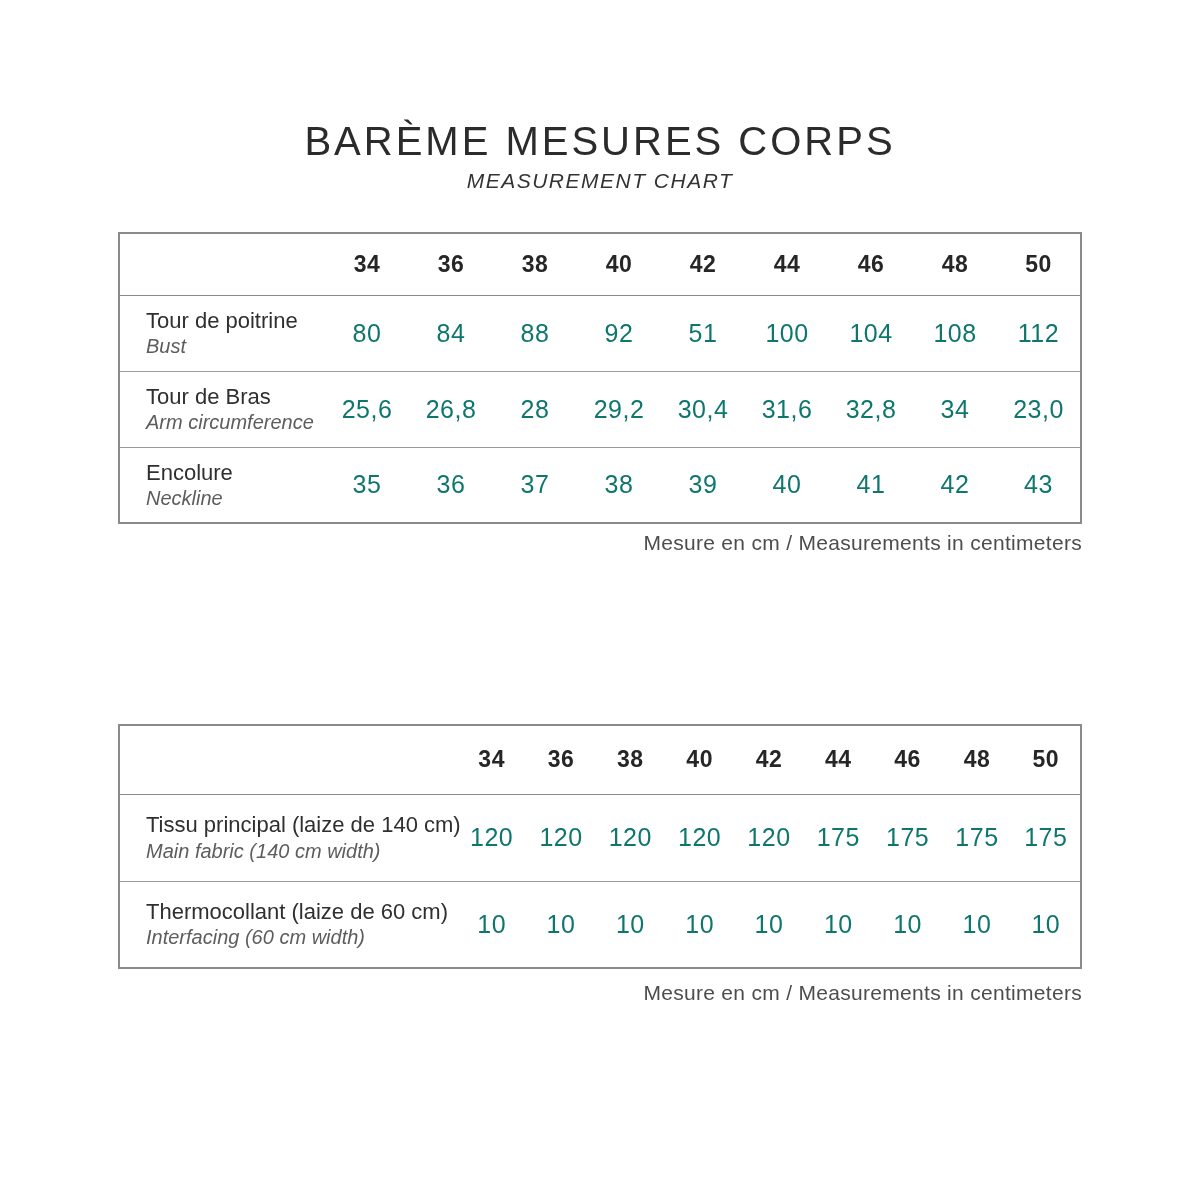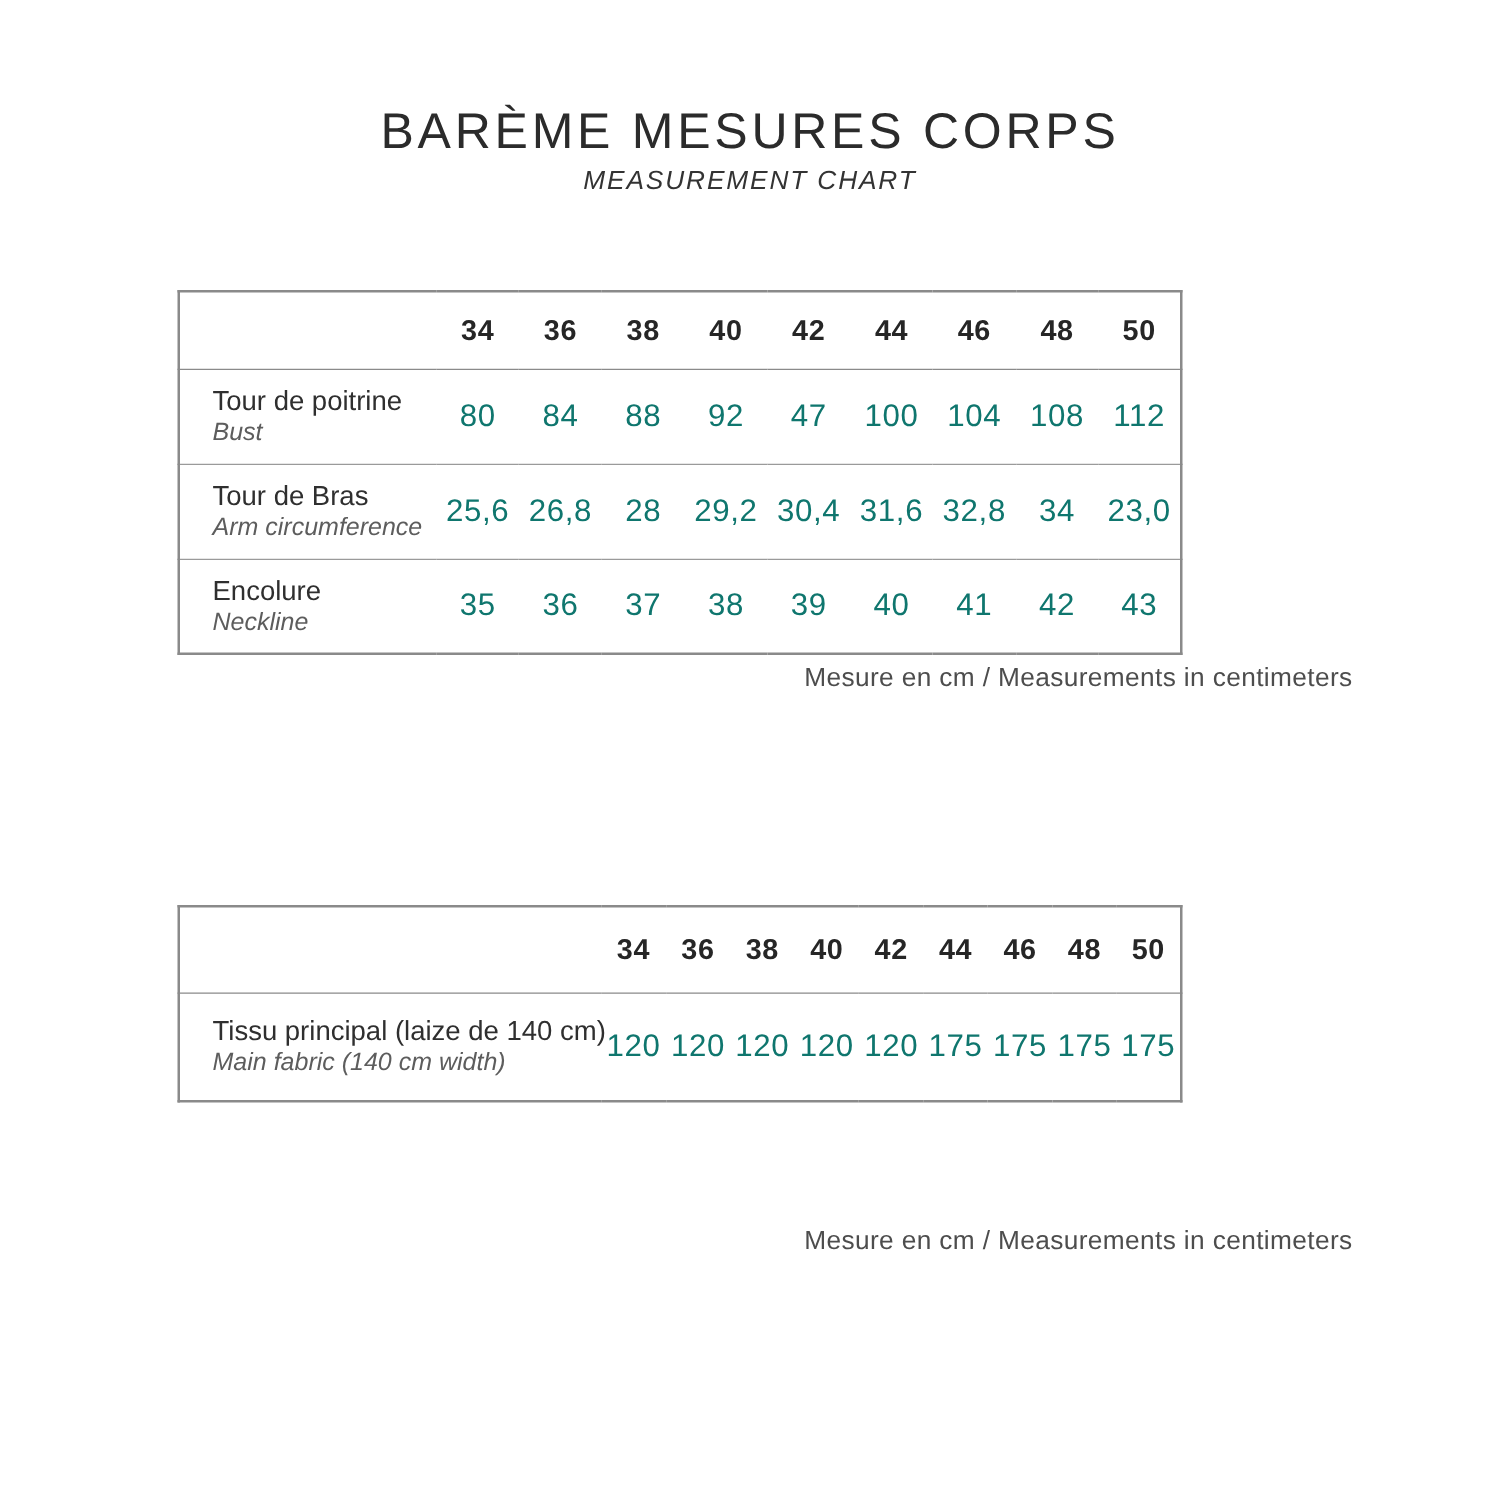--- a/index.html
+++ b/index.html
@@ -18,20 +18,21 @@
   .page {
     position: absolute;
     inset: 0;
   }
   
   .titles {
     position: absolute;
     left: 0;
     width: 1200px;
     text-align: center;
+    margin-top: 36px;
   }
   .titles.s1 { top: 84px; }
   .titles.s2 { top: 624px; }
   h1.title {
     margin: 0;
     font-size: 40px;
     line-height: 1.05;
     font-weight: 500;
     letter-spacing: 3px;
     color: #2b2b2b;
@@ -40,26 +41,25 @@
     margin-top: 7px;
     font-size: 21px;
     font-style: italic;
     letter-spacing: 1.5px;
     color: #333333;
   }
   
   table.t {
     position: absolute;
     left: 118px;
-    width: 804px;
+    width: 964px;
     border-collapse: collapse;
     table-layout: fixed;
     background: #ffffff;
     border: 2px solid #8a8a8a;
-    margin-left: 24px;
   }
   table.t1 { top: 232px; }
   table.t2 { top: 724px; }
   table.t1 thead tr { height: 62px; }
   table.t1 tbody tr { height: 76px; }
   table.t2 thead tr { height: 69px; }
   table.t2 tbody tr { height: 87px; }
   table.t thead th { border-bottom: 1.5px solid #8a8a8a; }
   table.t tbody tr + tr td { border-top: 1.5px solid #9a9a9a; }
   th, td { padding: 0; vertical-align: middle; }
@@ -136,21 +136,21 @@
     <tbody>
       <tr>
         <td class="lbl">
           <div class="fr">Tour de poitrine</div>
           <div class="en">Bust</div>
         </td>
         <td class="val">80</td>
         <td class="val">84</td>
         <td class="val">88</td>
         <td class="val">92</td>
-        <td class="val">47</td>
+        <td class="val">51</td>
         <td class="val">100</td>
         <td class="val">104</td>
         <td class="val">108</td>
         <td class="val">112</td>
       </tr>
       <tr>
         <td class="lbl">
           <div class="fr">Tour de Bras</div>
           <div class="en">Arm circumference</div>
         </td>
@@ -213,18 +213,33 @@
         <td class="val">120</td>
         <td class="val">120</td>
         <td class="val">120</td>
         <td class="val">120</td>
         <td class="val">120</td>
         <td class="val">175</td>
         <td class="val">175</td>
         <td class="val">175</td>
         <td class="val">175</td>
       </tr>
+      <tr>
+        <td class="lbl">
+          <div class="fr">Thermocollant (laize de 60 cm)</div>
+          <div class="en">Interfacing (60 cm width)</div>
+        </td>
+        <td class="val">10</td>
+        <td class="val">10</td>
+        <td class="val">10</td>
+        <td class="val">10</td>
+        <td class="val">10</td>
+        <td class="val">10</td>
+        <td class="val">10</td>
+        <td class="val">10</td>
+        <td class="val">10</td>
+      </tr>
     </tbody>
   </table>
 
   <div class="caption c2">Mesure en cm / Measurements in centimeters</div>
 
 </div>
 
 </body></html>

